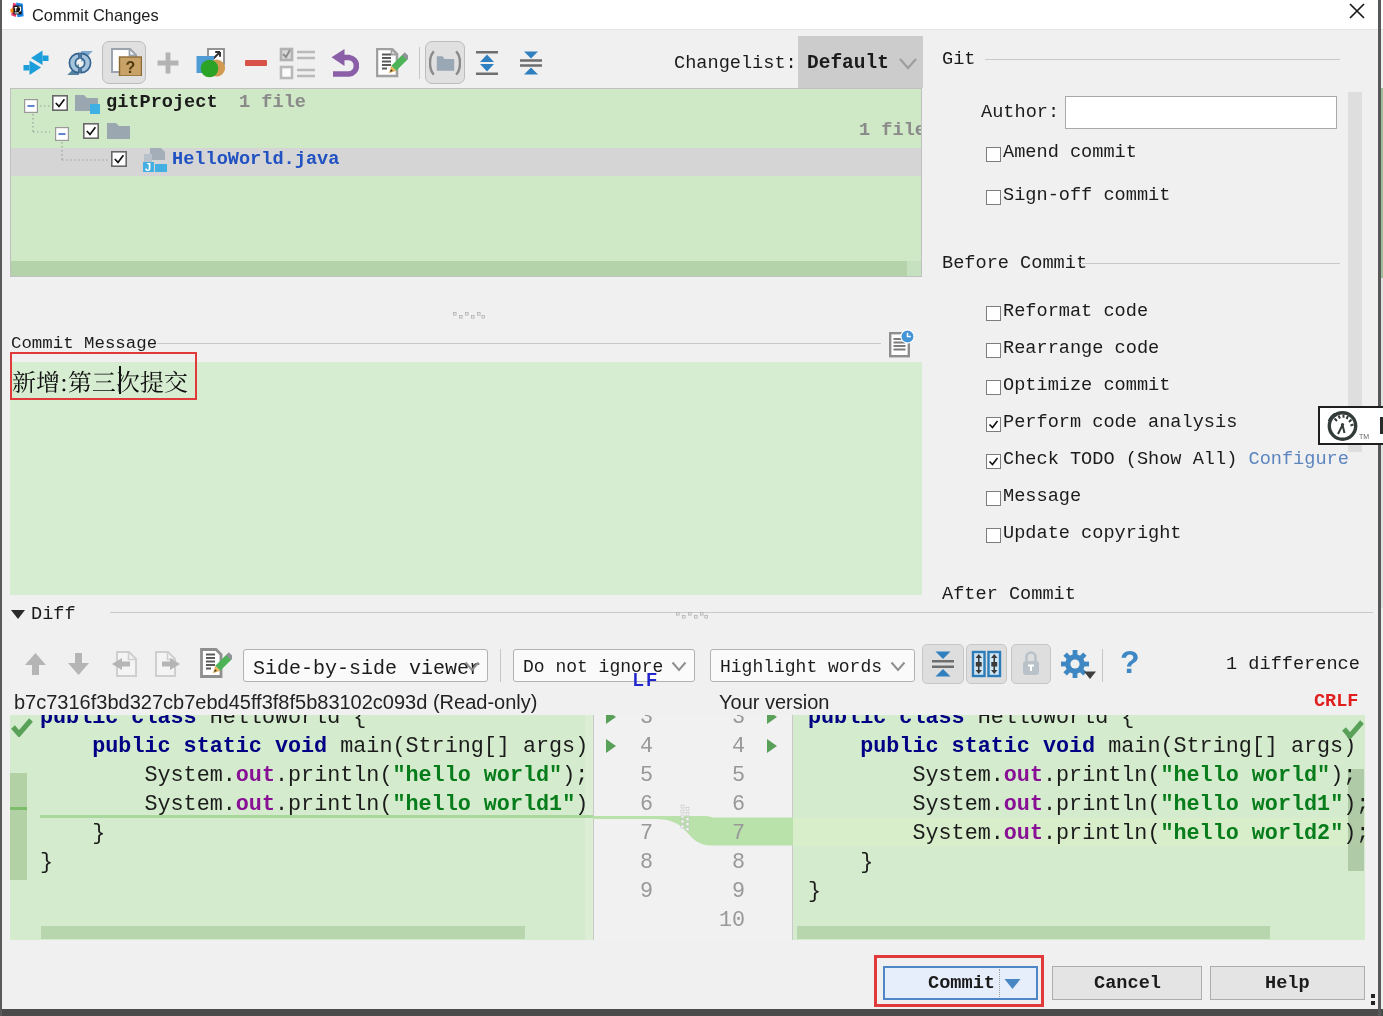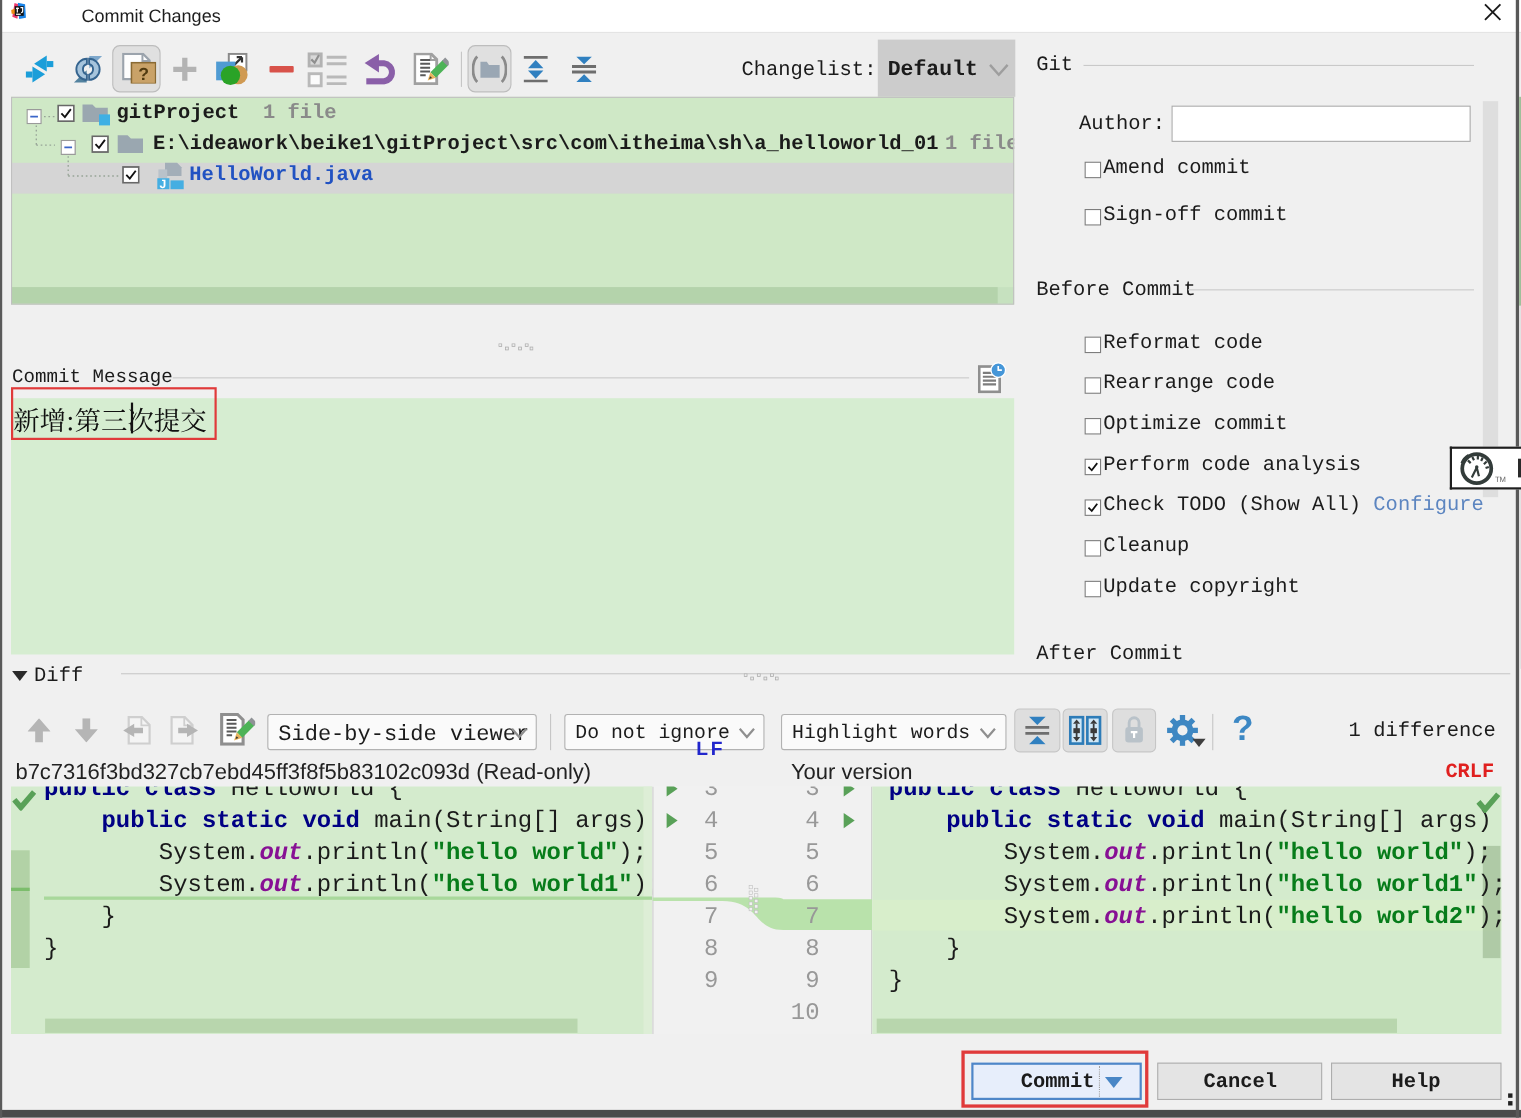--- a/index.html
+++ b/index.html
@@ -5,41 +5,41 @@
   body{width:1383px;height:1016px;overflow:hidden;background:#f0f0f0;}
   #app{position:absolute;top:0;left:0;width:1383px;height:1016px;font-family:"Liberation Mono",monospace;color:#1b1b1b;}
   .abs{position:absolute;}
   .mono{font-family:"Liberation Mono",monospace;text-align:center;}
   .sans{font-family:"Liberation Sans",sans-serif;}
   .b{font-weight:bold;}
   .u18{font-size:18.6px;letter-spacing:0;white-space:pre;}
   .code{font-size:21.75px;white-space:pre;line-height:29px;}
   .kw{color:#000084;font-weight:bold;}
   .str{color:#077c1a;font-weight:bold;}
-  .fld{color:#871094;font-style:italic;font-weight:bold;}
+  .fld{color:#871094;font-weight:bold;}
   .cbx{position:absolute;width:15px;height:15px;background:#fff;border:1.6px solid #7d7d7d;box-sizing:border-box;}
   .row-label{position:absolute;font-size:18.6px;white-space:pre;}
   .hline{position:absolute;height:1px;background:#c9c9c9;}
 </style></head>
 <body>
 <div id="app">
 
   <div class="abs" style="left:0;top:0;width:1383px;height:29px;background:#ffffff;"></div>
   <div class="abs" style="left:0;top:29px;width:1383px;height:1px;background:#e4e4e4;"></div>
   <svg class="abs" style="left:9px;top:2px;" width="16" height="16" viewBox="0 0 16 16">
     <path d="M4.2 0.8 L8.5 2.2 L6.8 15 L2.2 13.2 Z" fill="#ee386d"></path>
     <path d="M1.2 7.2 L4.8 5.8 L5.4 10.8 L1.6 10.6 Z" fill="#f28b14"></path>
     <path d="M7.2 0.5 L13.8 1.8 L14.6 14.2 L8.4 15.2 Z" fill="#1a84e8"></path>
     <rect x="4.4" y="3.6" width="8.2" height="8.8" fill="#151515"></rect>
     <rect x="5.6" y="5" width="2.6" height="1.2" fill="#fff"></rect>
     <rect x="6.2" y="5" width="1.1" height="4.4" fill="#fff"></rect>
     <path d="M9.6 5 L11.6 5 L11.6 8.2 Q11.6 9.4 10.2 9.4" fill="none" stroke="#fff" stroke-width="1.1"></path>
     <rect x="5.6" y="10.4" width="4.2" height="1.1" fill="#fff"></rect>
   </svg>
-  <div class="abs sans" style="left:32px;top:6px;font-size:16.4px;color:#1d1d1d;margin-left:42px;">Commit Changes</div>
+  <div class="abs sans" style="left:32px;top:6px;font-size:16.4px;color:#1d1d1d;">Commit Changes</div>
   <svg class="abs" style="left:1347px;top:2px;" width="20" height="18" viewBox="0 0 20 18">
     <path d="M3 2 L17 16 M17 2 L3 16" stroke="#1a1a1a" stroke-width="1.7"></path>
   </svg>
 
   <svg class="abs" style="left:23px;top:50px;" width="26" height="26" viewBox="0 0 26 26">
     <g fill="#1b9ed9">
       <rect x="19.5" y="5.5" width="6" height="5.5"></rect>
       <path d="M19.5 0.5 L19.5 15 L8 8 Z"></path>
       <rect x="0.5" y="15" width="6" height="5.5"></rect>
       <path d="M6.5 10.5 L6.5 25 L18 17.5 Z"></path>
@@ -158,21 +158,20 @@
       <rect x="0.6" y="0.6" width="12.8" height="12.8" fill="#fff" stroke="#9a9a9a" stroke-width="1.2"></rect>
       <path d="M3.5 7 L10.5 7" stroke="#3b66c9" stroke-width="1.6"></path>
     </svg>
     <svg class="abs" style="left:73px;top:35px;" width="16" height="16" viewBox="0 0 16 16">
       <rect x="0.8" y="0.8" width="14.4" height="14.4" fill="#fff" stroke="#686868" stroke-width="1.6"></rect>
       <path d="M3.8 8 L7 11.4 L12.4 4.2" stroke="#111" stroke-width="1.7" fill="none"></path>
     </svg>
     <svg class="abs" style="left:96px;top:31px;" width="28" height="27" viewBox="0 0 28 27">
       <path d="M1 4 L10 4 L13 7 L24 7 L24 20 L1 20 Z" fill="#9aa7b0"></path>
     </svg>
-    <div class="row-label b" style="left:129px;top:32px;">E:\ideawork\beike1\gitProject\src\com\itheima\sh\a_helloworld_01</div>
     <div class="row-label b" style="left:849px;top:32px;color:#8a8a8a;">1 file</div>
 
     <svg class="abs" style="left:101px;top:63px;" width="16" height="16" viewBox="0 0 16 16">
       <rect x="0.8" y="0.8" width="14.4" height="14.4" fill="#fff" stroke="#686868" stroke-width="1.6"></rect>
       <path d="M3.8 8 L7 11.4 L12.4 4.2" stroke="#111" stroke-width="1.7" fill="none"></path>
     </svg>
     <svg class="abs" style="left:132px;top:59px;" width="26" height="26" viewBox="0 0 26 26">
       <path d="M8 1 L19 1 L23 5 L23 13 L8 13 Z" fill="#a3aeb8"></path>
       <rect x="2" y="7" width="8" height="8" fill="#b9c2ca"></rect>
       <rect x="1" y="15" width="11" height="10" fill="#45aee2"></rect>
@@ -251,21 +250,21 @@
     <svg class="abs" style="left:57px;top:386px;" width="13" height="13" viewBox="0 0 13 13">
         <path d="M2.5 6.5 L5.5 9.5 L10.5 3" stroke="#111" stroke-width="1.6" fill="none"></path>
       </svg>
     <div class="row-label" style="left:73px;top:380px;">Perform code analysis</div>
     <div class="cbx" style="left:56px;top:422px;"></div>
     <svg class="abs" style="left:57px;top:423px;" width="13" height="13" viewBox="0 0 13 13">
         <path d="M2.5 6.5 L5.5 9.5 L10.5 3" stroke="#111" stroke-width="1.6" fill="none"></path>
       </svg>
     <div class="row-label" style="left:73px;top:417px;">Check TODO (Show All) <span style="color:#5c85c0;">Configure</span></div>
     <div class="cbx" style="left:56px;top:459px;"></div>
-    <div class="row-label" style="left:73px;top:454px;">Cleanup</div>
+    <div class="row-label" style="left:73px;top:454px;">Message</div>
     <div class="cbx" style="left:56px;top:496px;"></div>
     <div class="row-label" style="left:73px;top:491px;">Update copyright</div>
     <div class="abs u18" style="left:12px;top:552px;">After Commit</div>
   </div>
   <div class="abs" style="left:1348px;top:92px;width:14px;height:360px;background:#dedede;"></div>
 
   <svg class="abs" style="left:25px;top:653px;" width="21" height="22" viewBox="0 0 21 22">
     <path d="M10.5 0 L21 12 L14 12 L14 22 L7 22 L7 12 L0 12 Z" fill="#b5b5b5"></path>
   </svg>
   <svg class="abs" style="left:68px;top:653px;" width="21" height="22" viewBox="0 0 21 22">

